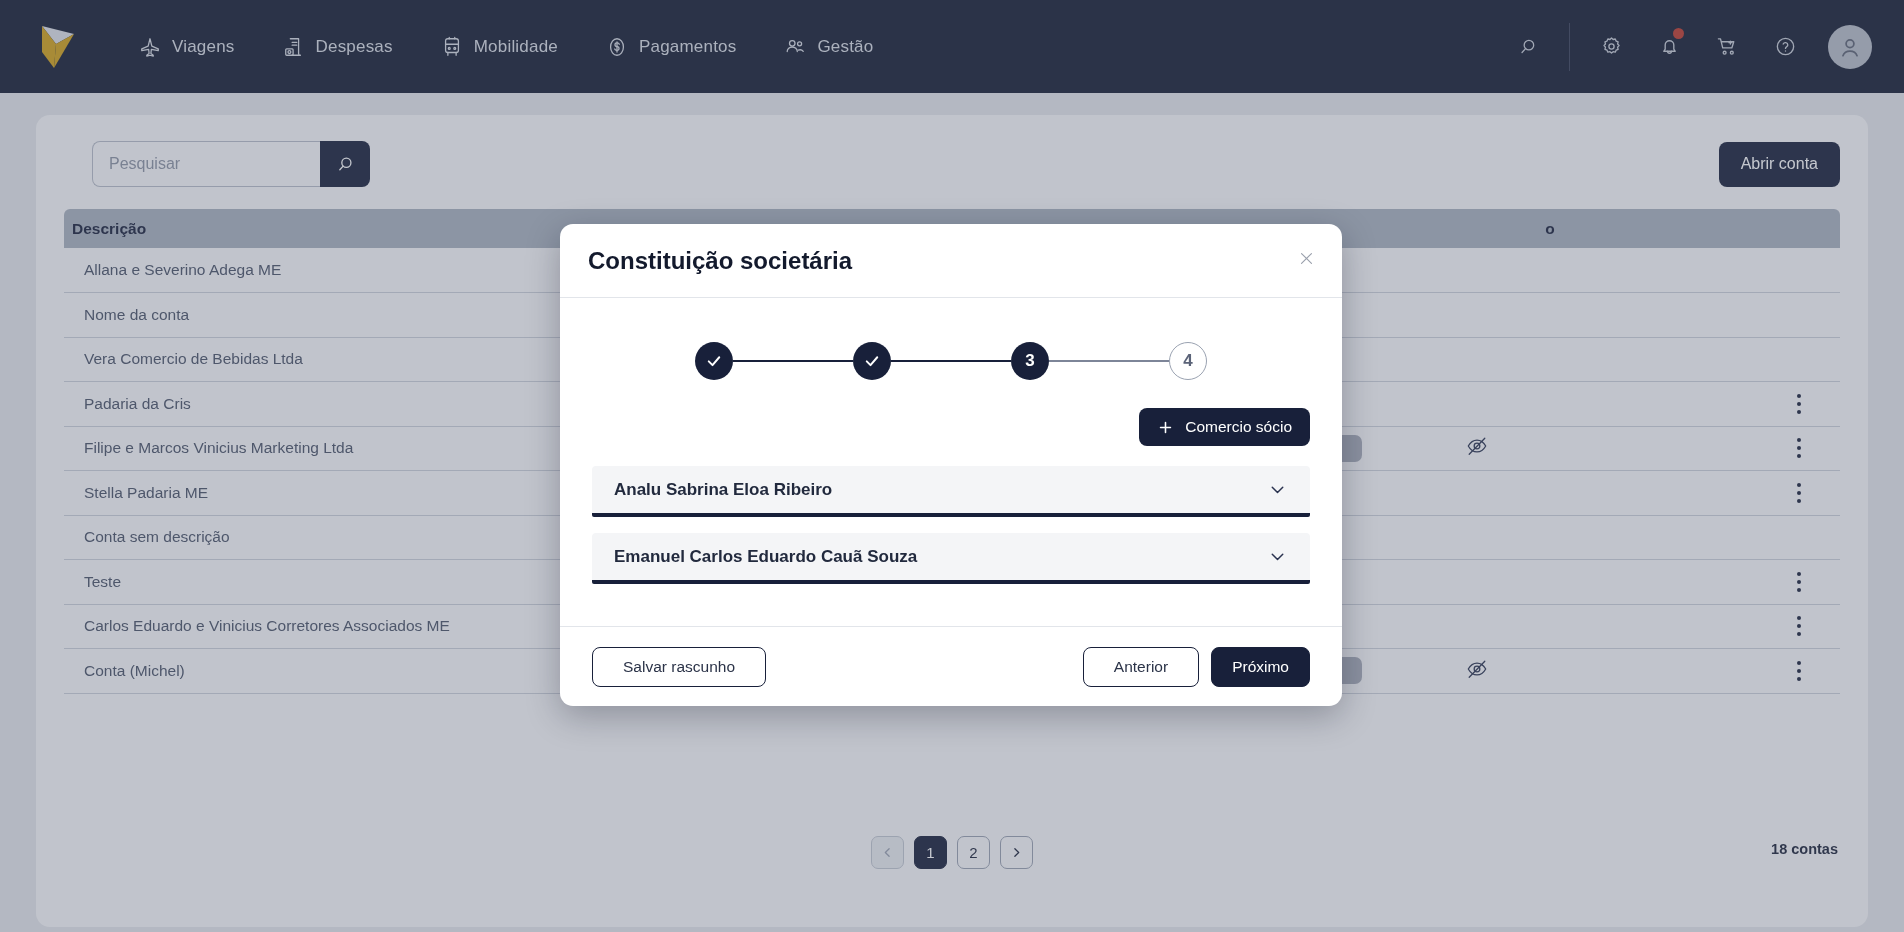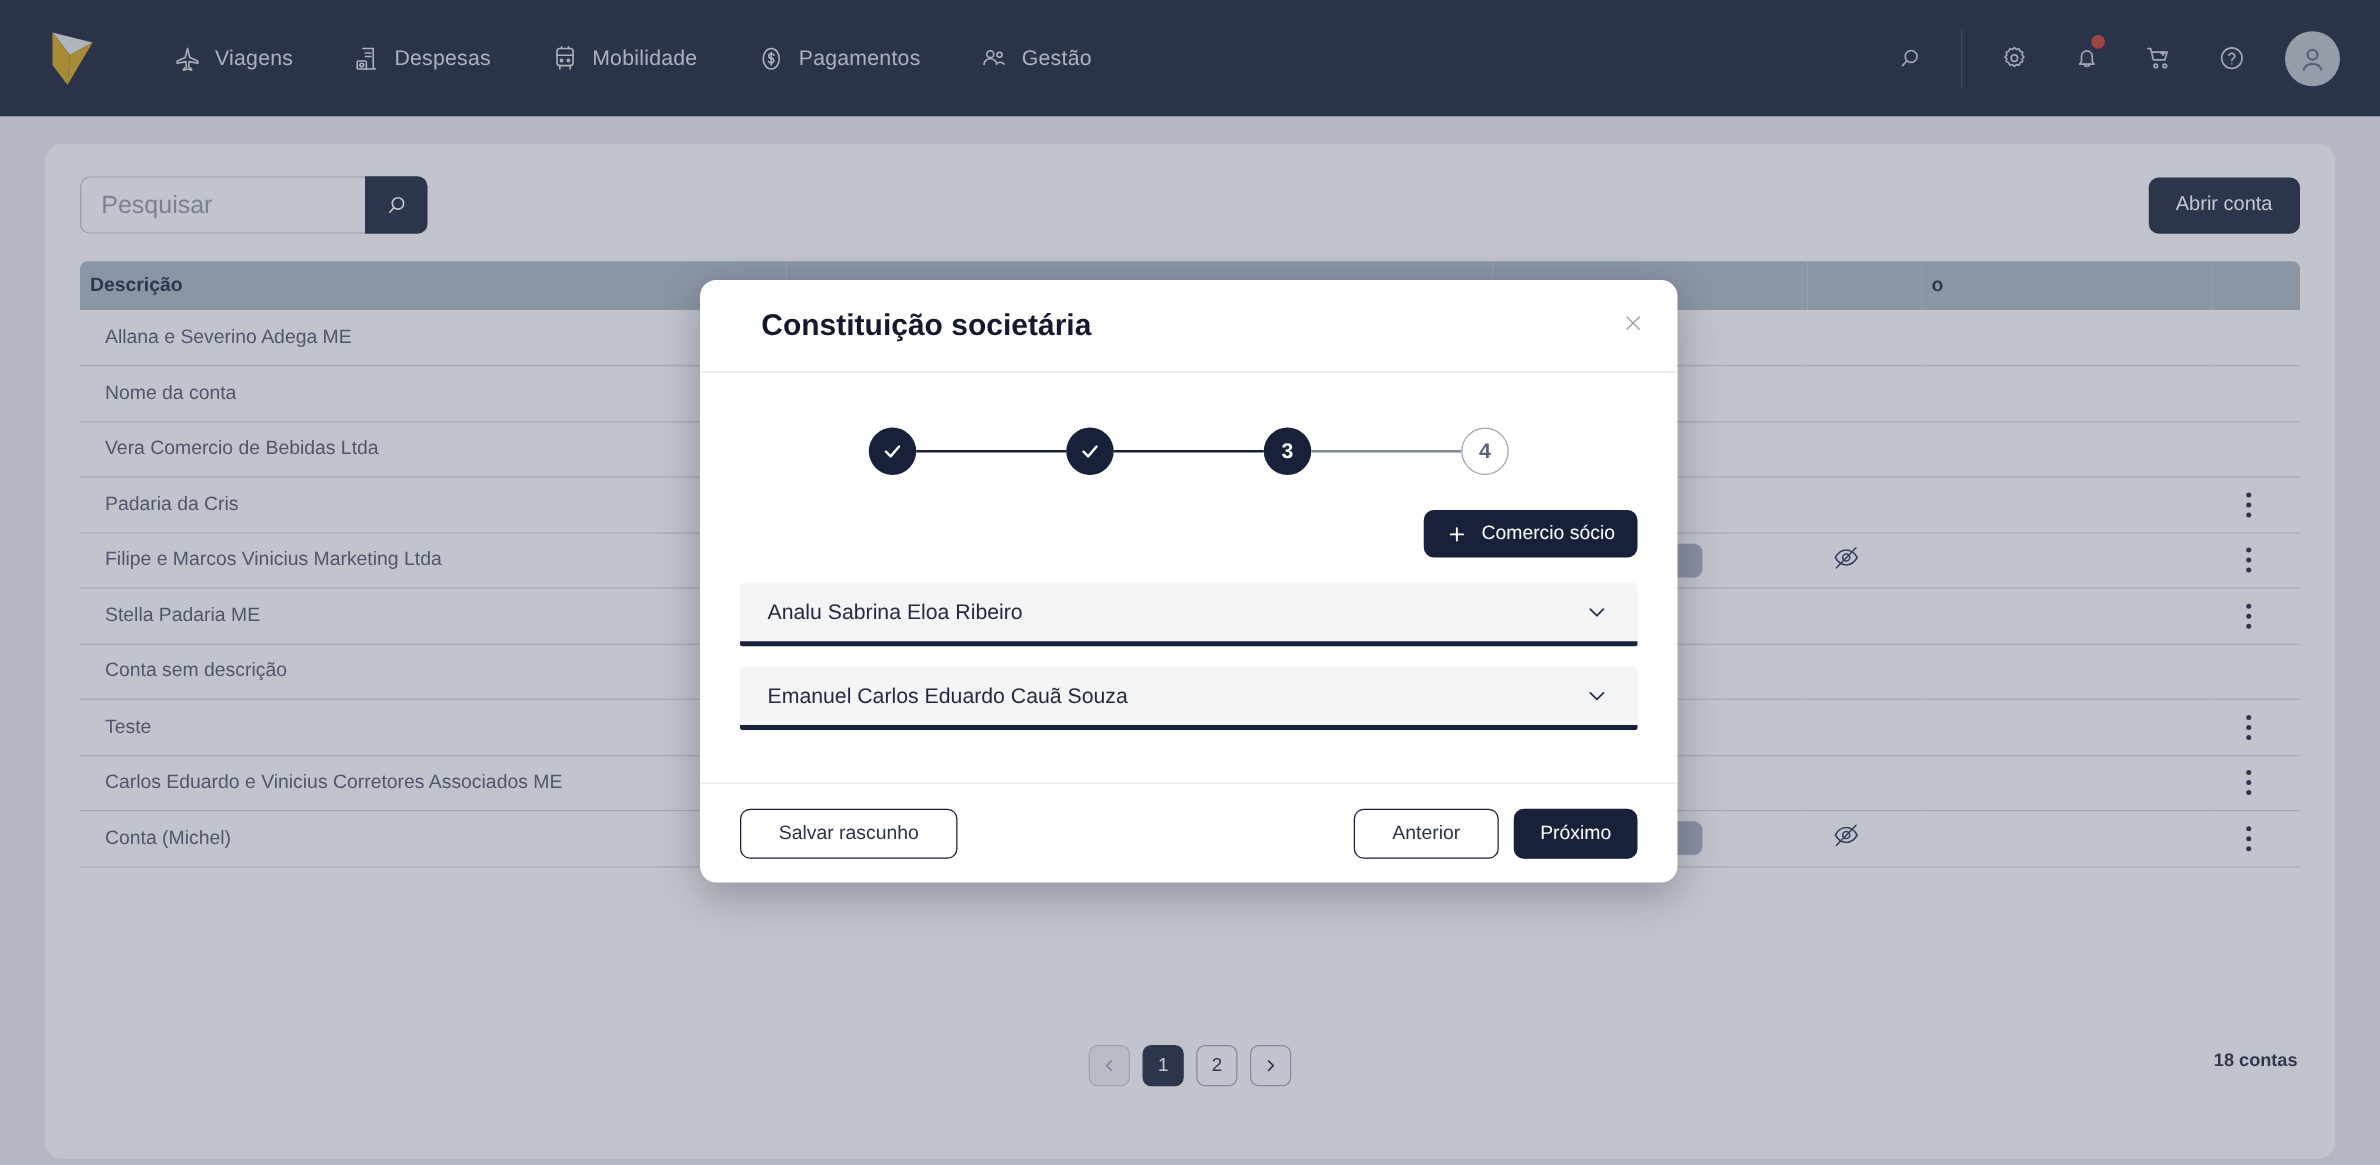--- a/index.html
+++ b/index.html
@@ -63,23 +63,24 @@
     width: 1832px; height: 812px;
     padding: 26px 28px;
     position: relative;
   }
   .toolbar { display: flex; align-items: center; height: 46px; }
   .search-wrap { display: flex; height: 46px; }
   .search-input {
     width: 228px; height: 46px;
     border: 1px solid #b9bec9; border-right: none;
     border-radius: 8px 0 0 8px;
-    padding: 0 16px; font-size: 20px; color: #47506a;
+    padding: 0 16px; font-size: 16px; color: #47506a;
     background: #fbfbfc; outline: none;
     font-family: "Liberation Sans", sans-serif;
+    margin-left: 28px;
   }
   .search-input::placeholder { color: #8d94a4; }
   .search-btn {
     width: 50px; height: 46px;
     background: #18203a; border: none; border-radius: 0 8px 8px 0;
     display: flex; align-items: center; justify-content: center;
     cursor: pointer; color: #ffffff;
   }
   .open-account-btn {
     margin-left: auto;
@@ -158,21 +159,21 @@
     position: absolute; left: 560px; top: 224px;
     width: 782px;
     background: #ffffff;
     border-radius: 13px;
     box-shadow: 0 10px 34px rgba(10,16,32,.28);
     z-index: 20;
     overflow: hidden;
   }
   .modal-head {
     height: 74px; display: flex; align-items: center;
-    padding: 0 49px; border-bottom: 1px solid #e2e5ea;
+    padding: 0 28px; border-bottom: 1px solid #e2e5ea;
     position: relative;
   }
   .modal-title { font-size: 24px; color: #131a2d; font-weight: bold; }
   .modal-close {
     position: absolute; right: 22px; top: 20px;
     width: 28px; height: 28px; cursor: pointer;
     display: flex; align-items: center; justify-content: center;
     color: #9aa0ac; font-size: 20px;
   }
   .modal-body { padding: 26px 32px 26px 32px; }
@@ -202,21 +203,21 @@
   }
 
   .partner-list { margin-top: 20px; }
   .partner-item { margin-bottom: 16px; }
   .partner-head {
     background: #f4f5f7;
     height: 47px; display: flex; align-items: center;
     padding: 0 22px; cursor: pointer;
     border-radius: 4px 4px 0 0;
   }
-  .partner-name { font-size: 17px; color: #222a3e; }
+  .partner-name { font-size: 17px; color: #222a3e; font-weight: bold; }
   .partner-chevron { margin-left: auto; color: #2a3350; display: flex; }
   .partner-underline { height: 4px; background: #18203a; border-radius: 0 0 2px 2px; }
 
   .modal-foot {
     border-top: 1px solid #e2e5ea;
     height: 80px; display: flex; align-items: center;
     padding: 0 32px; gap: 12px;
   }
   .btn-outline {
     background: #fff; color: #2b3348;

